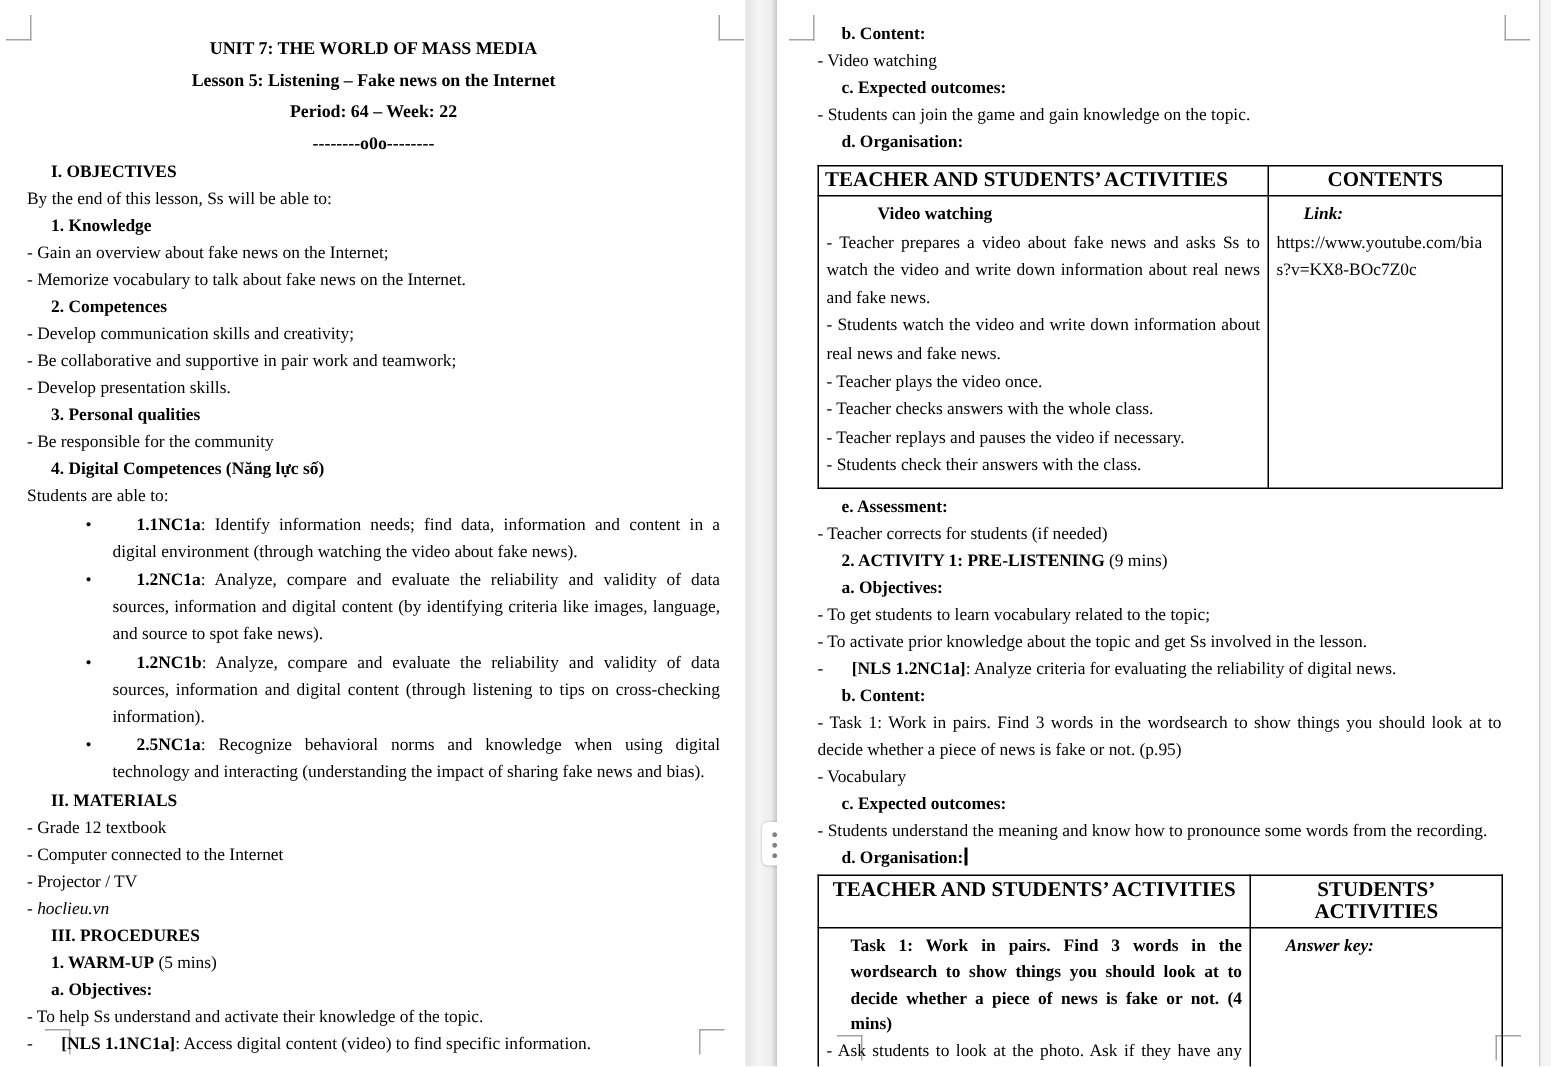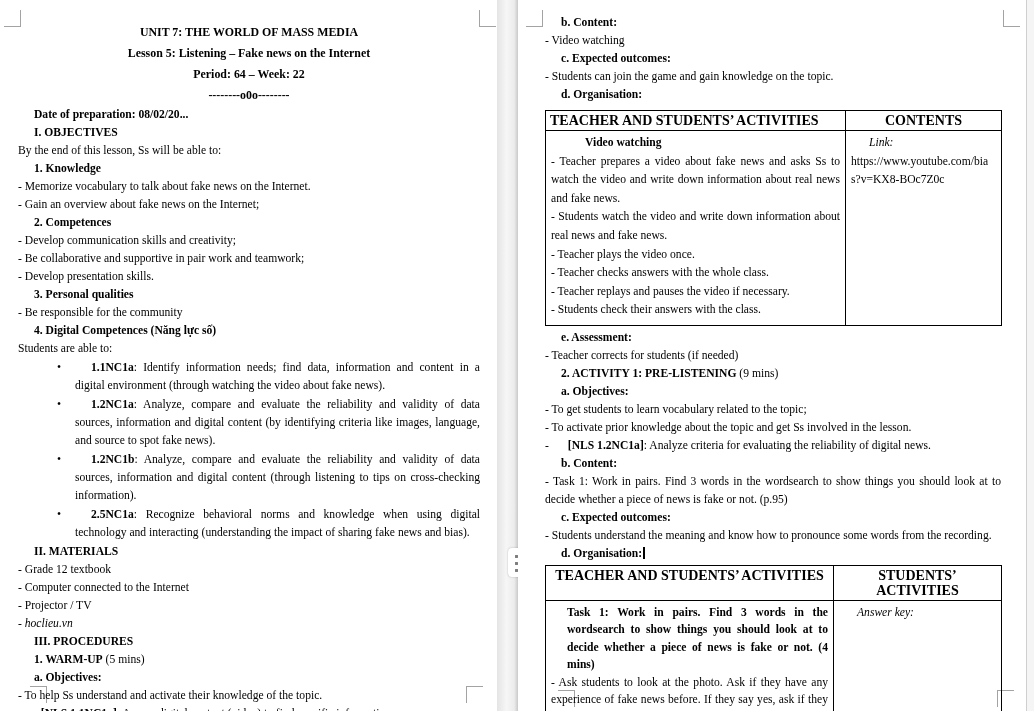--- a/index.html
+++ b/index.html
@@ -30,21 +30,21 @@
   .mark.br { border-left-width:1px;  border-top-width:1px; }
 
   .content { position:absolute; }
   .pl-content { left:18px; top:22px; width:462px; }
   .pr-content { left:27px; top:14px; width:456px; }
 
   .tt { font-weight:bold; text-align:center; line-height:21px; font-size:11.9px; }
   .ln { font-size:11.6px; line-height:18px; }
   .bd { font-weight:bold;padding-left:16px; }
   .it { font-style:italic;font-family:Liberation Serif, serif; }
-  .bi { font-weight:normal; font-style:italic; }
+  .bi { font-weight:bold; font-style:italic; }
 
   .bullet { position:relative; padding-left:57px; text-align:justify; margin:1px 0; font-size:11.6px; line-height:18px;font-family:Liberation Serif, serif; }
   .bullet::before { content:"\2022"; position:absolute; left:39px; }
 
   table { border-collapse:collapse; width:456px; table-layout:fixed; }
   .t1 { margin-top:6px; margin-bottom:3px; }
   .t2 { margin-top:2px; }
   th,td { border:1px solid #000; vertical-align:top; }
   th { font-weight:bold; text-align:center; font-size:14px; line-height:15px; padding:2px 4px; }
   .t1 th.c1 { text-align:left; }
@@ -78,27 +78,26 @@
     <div class="mark tr" style="left:479px; top:10px;"></div>
     <div class="mark bl" style="left:30px; top:686px;"></div>
     <div class="mark br" style="left:466px; top:686px;"></div>
 
     <div class="content pl-content">
       <div class="tt">UNIT 7: THE WORLD OF MASS MEDIA</div>
       <div class="tt">Lesson 5: Listening – Fake news on the Internet</div>
       <div class="tt">Period: 64 – Week: 22</div>
       <div class="tt">--------o0o--------</div>
 
-      <div class="ln bd">Date of preparation: 08/02/20...</div>
       <div class="ln bd">I. OBJECTIVES</div>
       <div class="ln">By the end of this lesson, Ss will be able to:</div>
 
       <div class="ln bd">1. Knowledge</div>
+      <div class="ln">- Gain an overview about fake news on the Internet;</div>
       <div class="ln">- Memorize vocabulary to talk about fake news on the Internet.</div>
-      <div class="ln">- Gain an overview about fake news on the Internet;</div>
 
       <div class="ln bd">2. Competences</div>
       <div class="ln">- Develop communication skills and creativity;</div>
       <div class="ln">- Be collaborative and supportive in pair work and teamwork;</div>
       <div class="ln">- Develop presentation skills.</div>
 
       <div class="ln bd">3. Personal qualities</div>
       <div class="ln">- Be responsible for the community</div>
 
       <div class="ln bd">4. Digital Competences (Năng lực số)</div>
@@ -173,20 +172,21 @@
 
       <div class="ln bd">e. Assessment:</div>
       <div class="ln">- Teacher corrects for students (if needed)</div>
       <div class="ln"><span class="bd">2. ACTIVITY 1: PRE-LISTENING</span><span> (9 mins)</span></div>
       <div class="ln bd">a. Objectives:</div>
       <div class="ln">- To get students to learn vocabulary related to the topic;</div>
       <div class="ln">- To activate prior knowledge about the topic and get Ss involved in the lesson.</div>
       <div class="ln"><span>- </span><span class="bd">[NLS 1.2NC1a]</span><span>: Analyze criteria for evaluating the reliability of digital news.</span></div>
       <div class="ln bd">b. Content:</div>
       <div class="ln" style="text-align:justify">- Task 1: Work in pairs. Find 3 words in the wordsearch to show things you should look at to decide whether a piece of news is fake or not. (p.95)</div>
+      <div class="ln">- Vocabulary</div>
       <div class="ln bd">c. Expected outcomes:</div>
       <div class="ln">- Students understand the meaning and know how to pronounce some words from the recording.</div>
       <div class="ln"><span class="bd">d. Organisation:</span><span class="caret"></span></div>
 
       <table class="t2">
         <colgroup>
             <col style="width:288px">
             <col style="width:168px">
           </colgroup>
         <thead>

